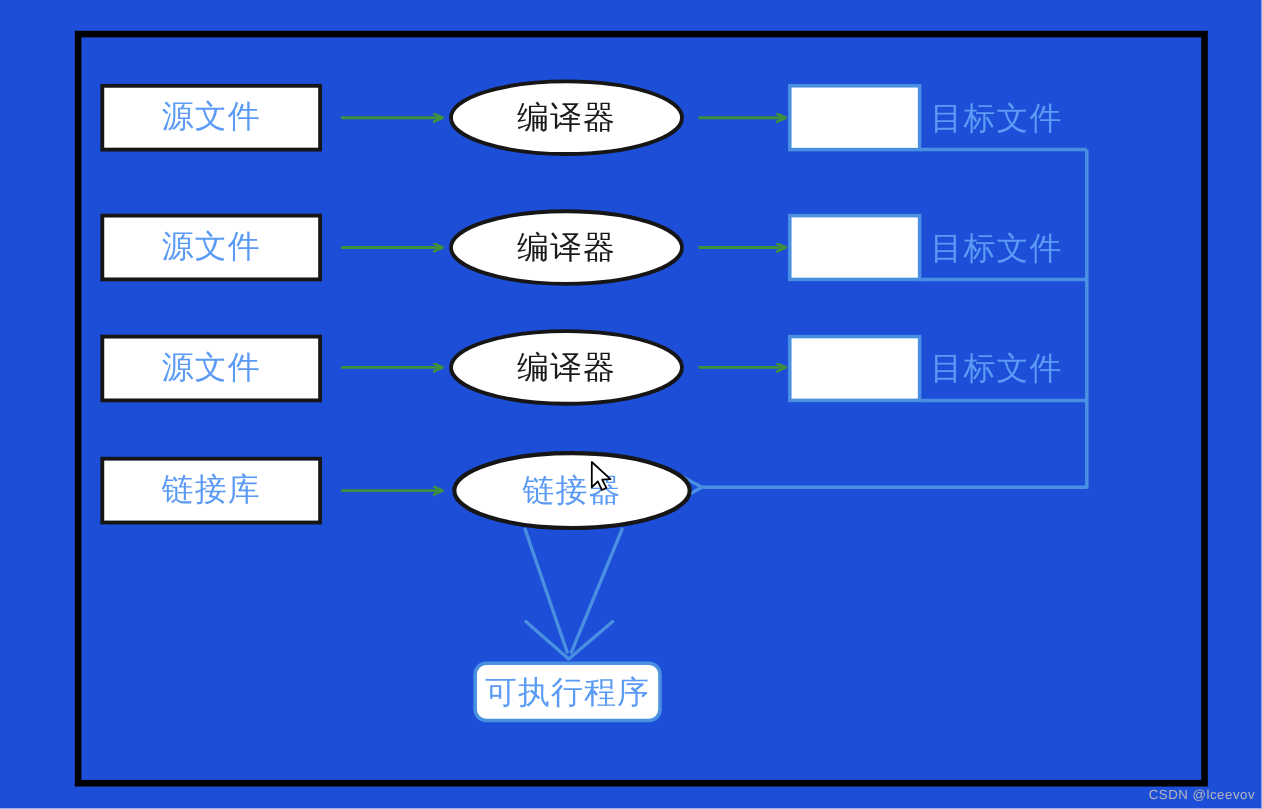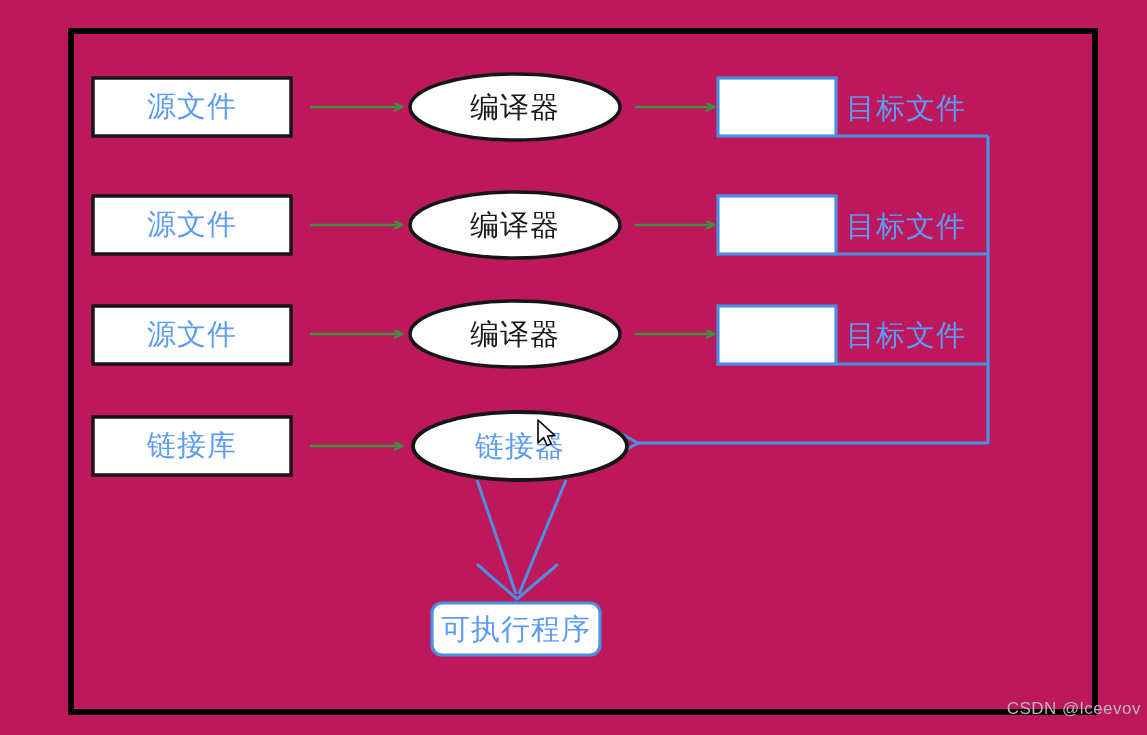--- a/index.html
+++ b/index.html
@@ -7,21 +7,21 @@
     padding: 0;
     background: #ffffff;
   }
   body {
     font-family: "Liberation Sans", "DejaVu Sans", sans-serif;
   }
   #stage {
     position: relative;
     width: 1147px;
     height: 735px;
-    background: #be185d;
+    background: #1d4ed8;
     overflow: hidden;
   }
   #diagram-svg {
     position: absolute;
     left: 0;
     top: 0;
     width: 1147px;
     height: 735px;
   }
   .node-label {
@@ -37,23 +37,23 @@
     font-family: "Liberation Sans", "DejaVu Sans", sans-serif;
     font-size: 29px;
     dominant-baseline: middle;
     text-anchor: start;
     fill: #5b9bf5;
     letter-spacing: 1px;
   }
   .watermark {
     position: absolute;
     right: 6px;
-    bottom: 16px;
+    bottom: 6px;
     font-family: "Liberation Sans", "DejaVu Sans", sans-serif;
-    font-size: 17px;
+    font-size: 12px;
     color: #b9b9b9;
     letter-spacing: 0.5px;
     white-space: nowrap;
   }
 </style>
 </head>
 <body>
 
 <div id="stage">
 

